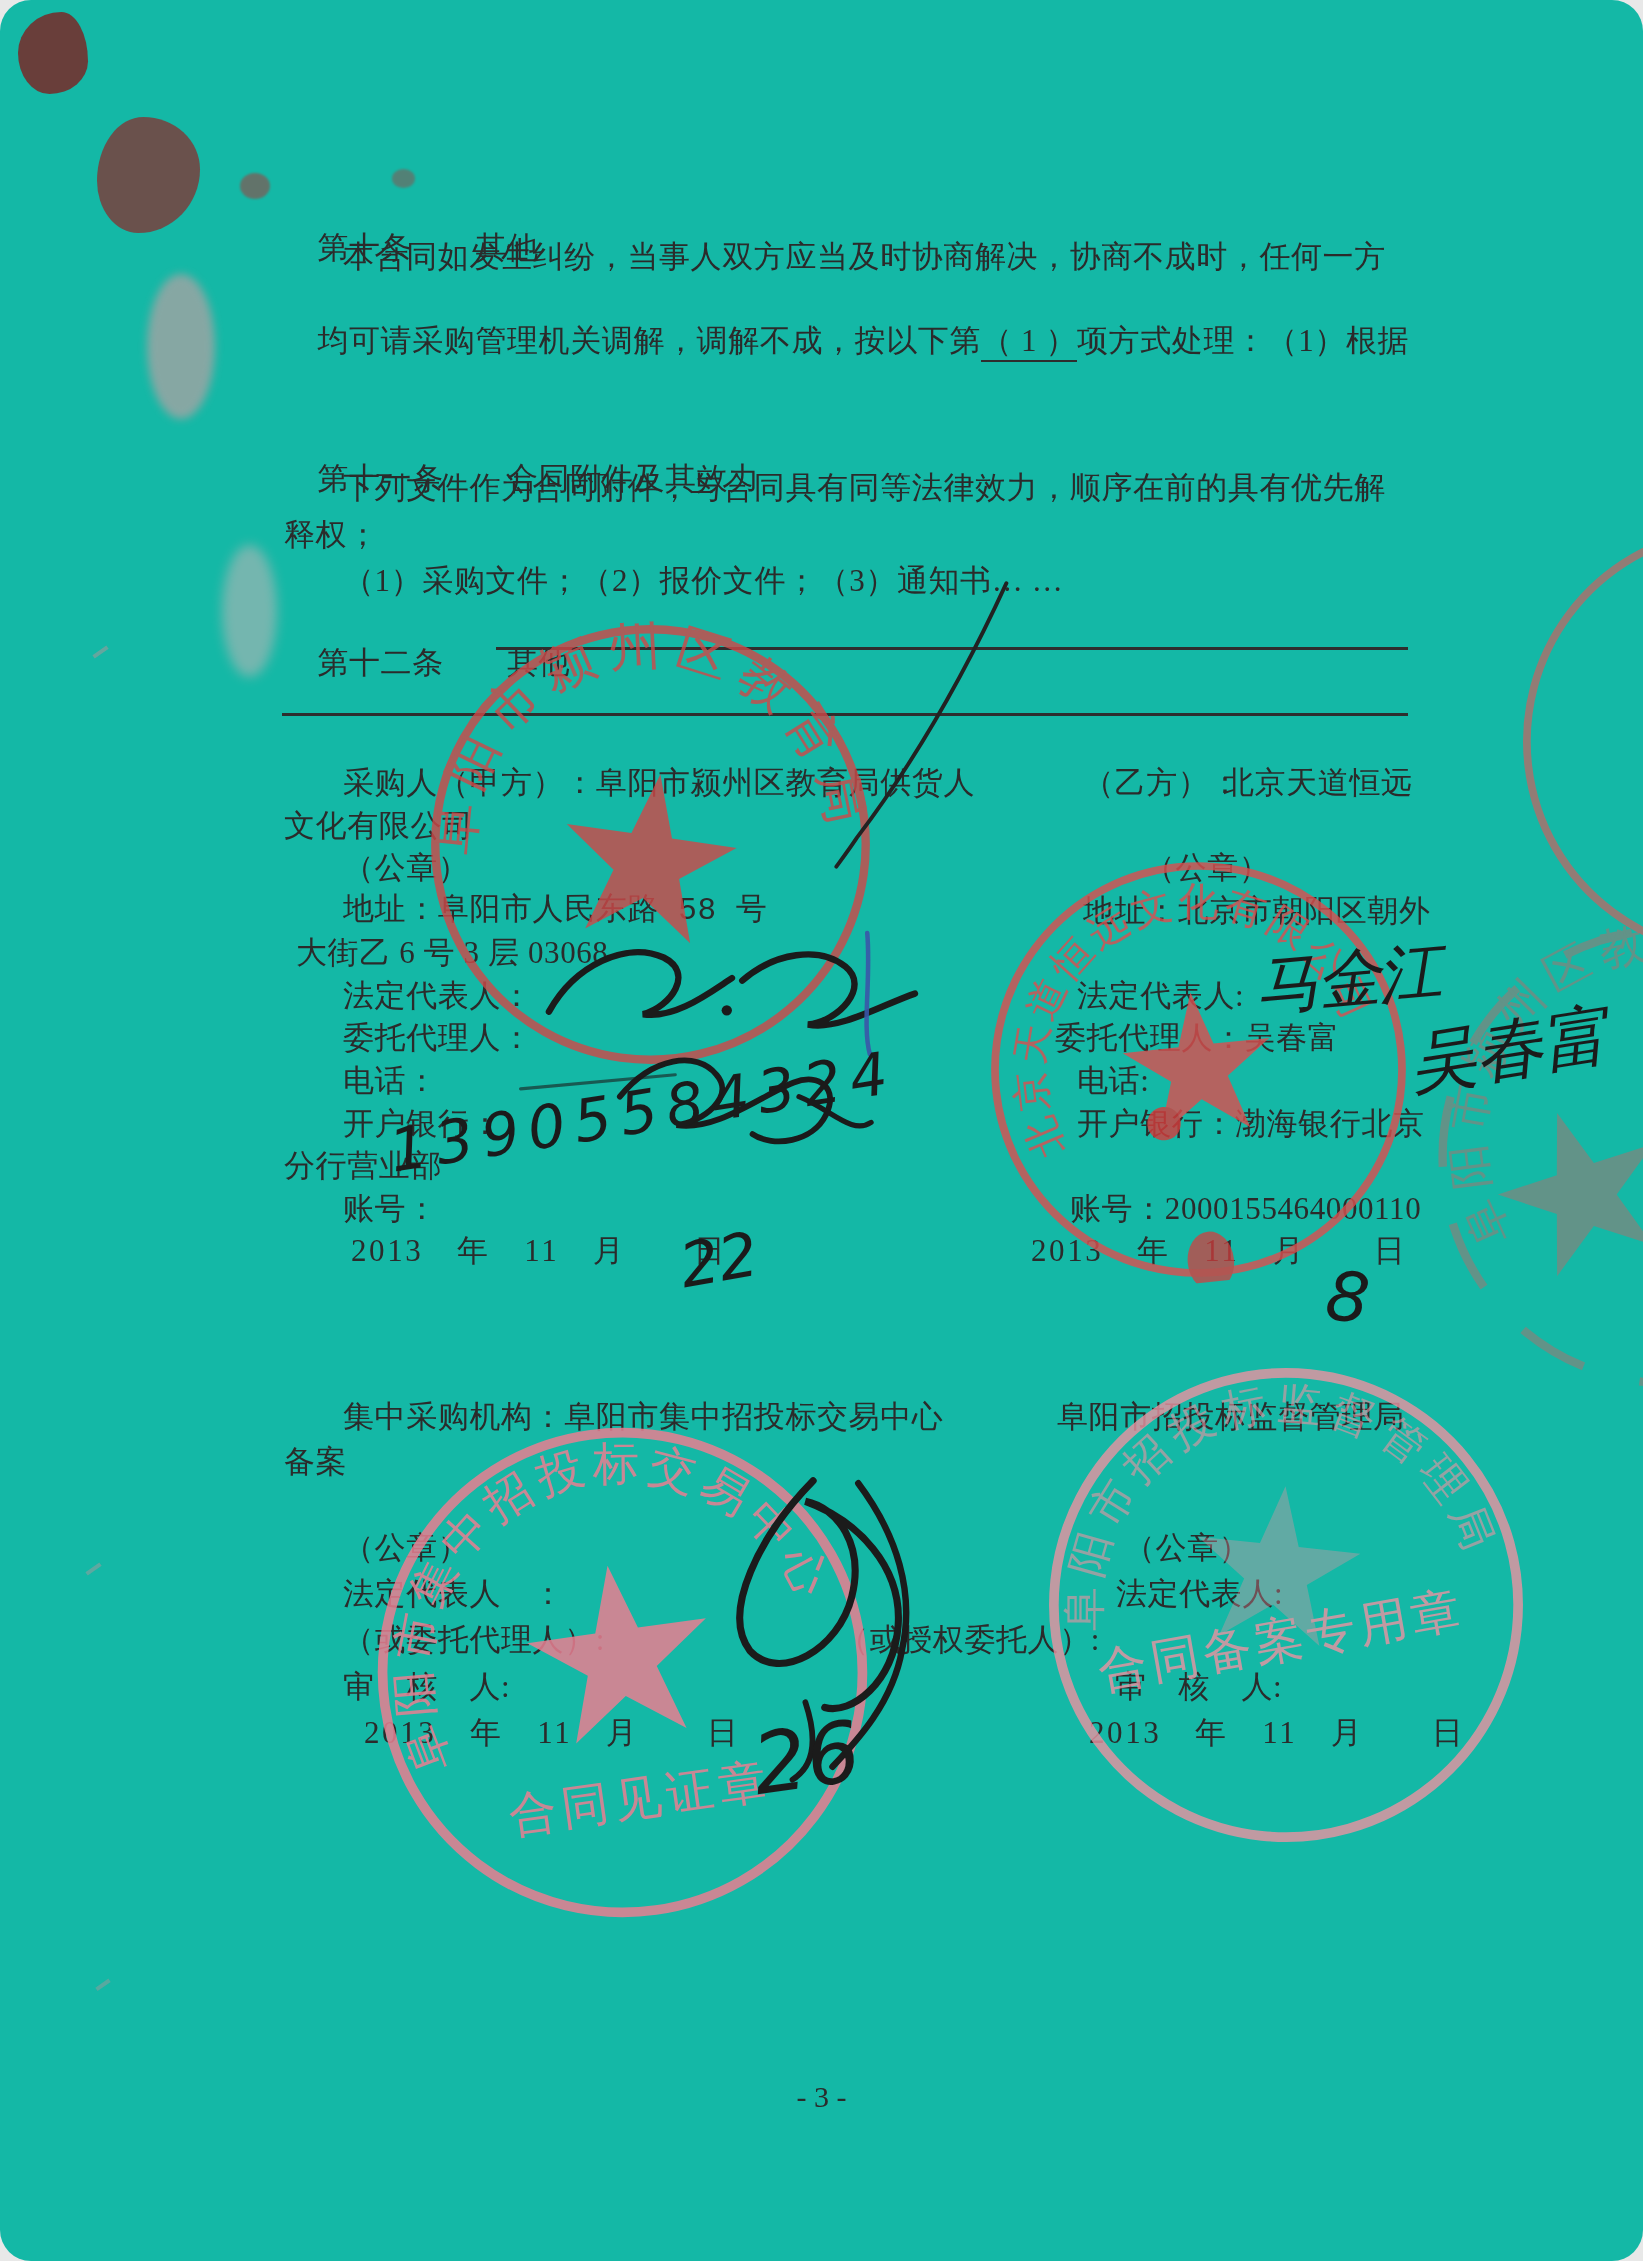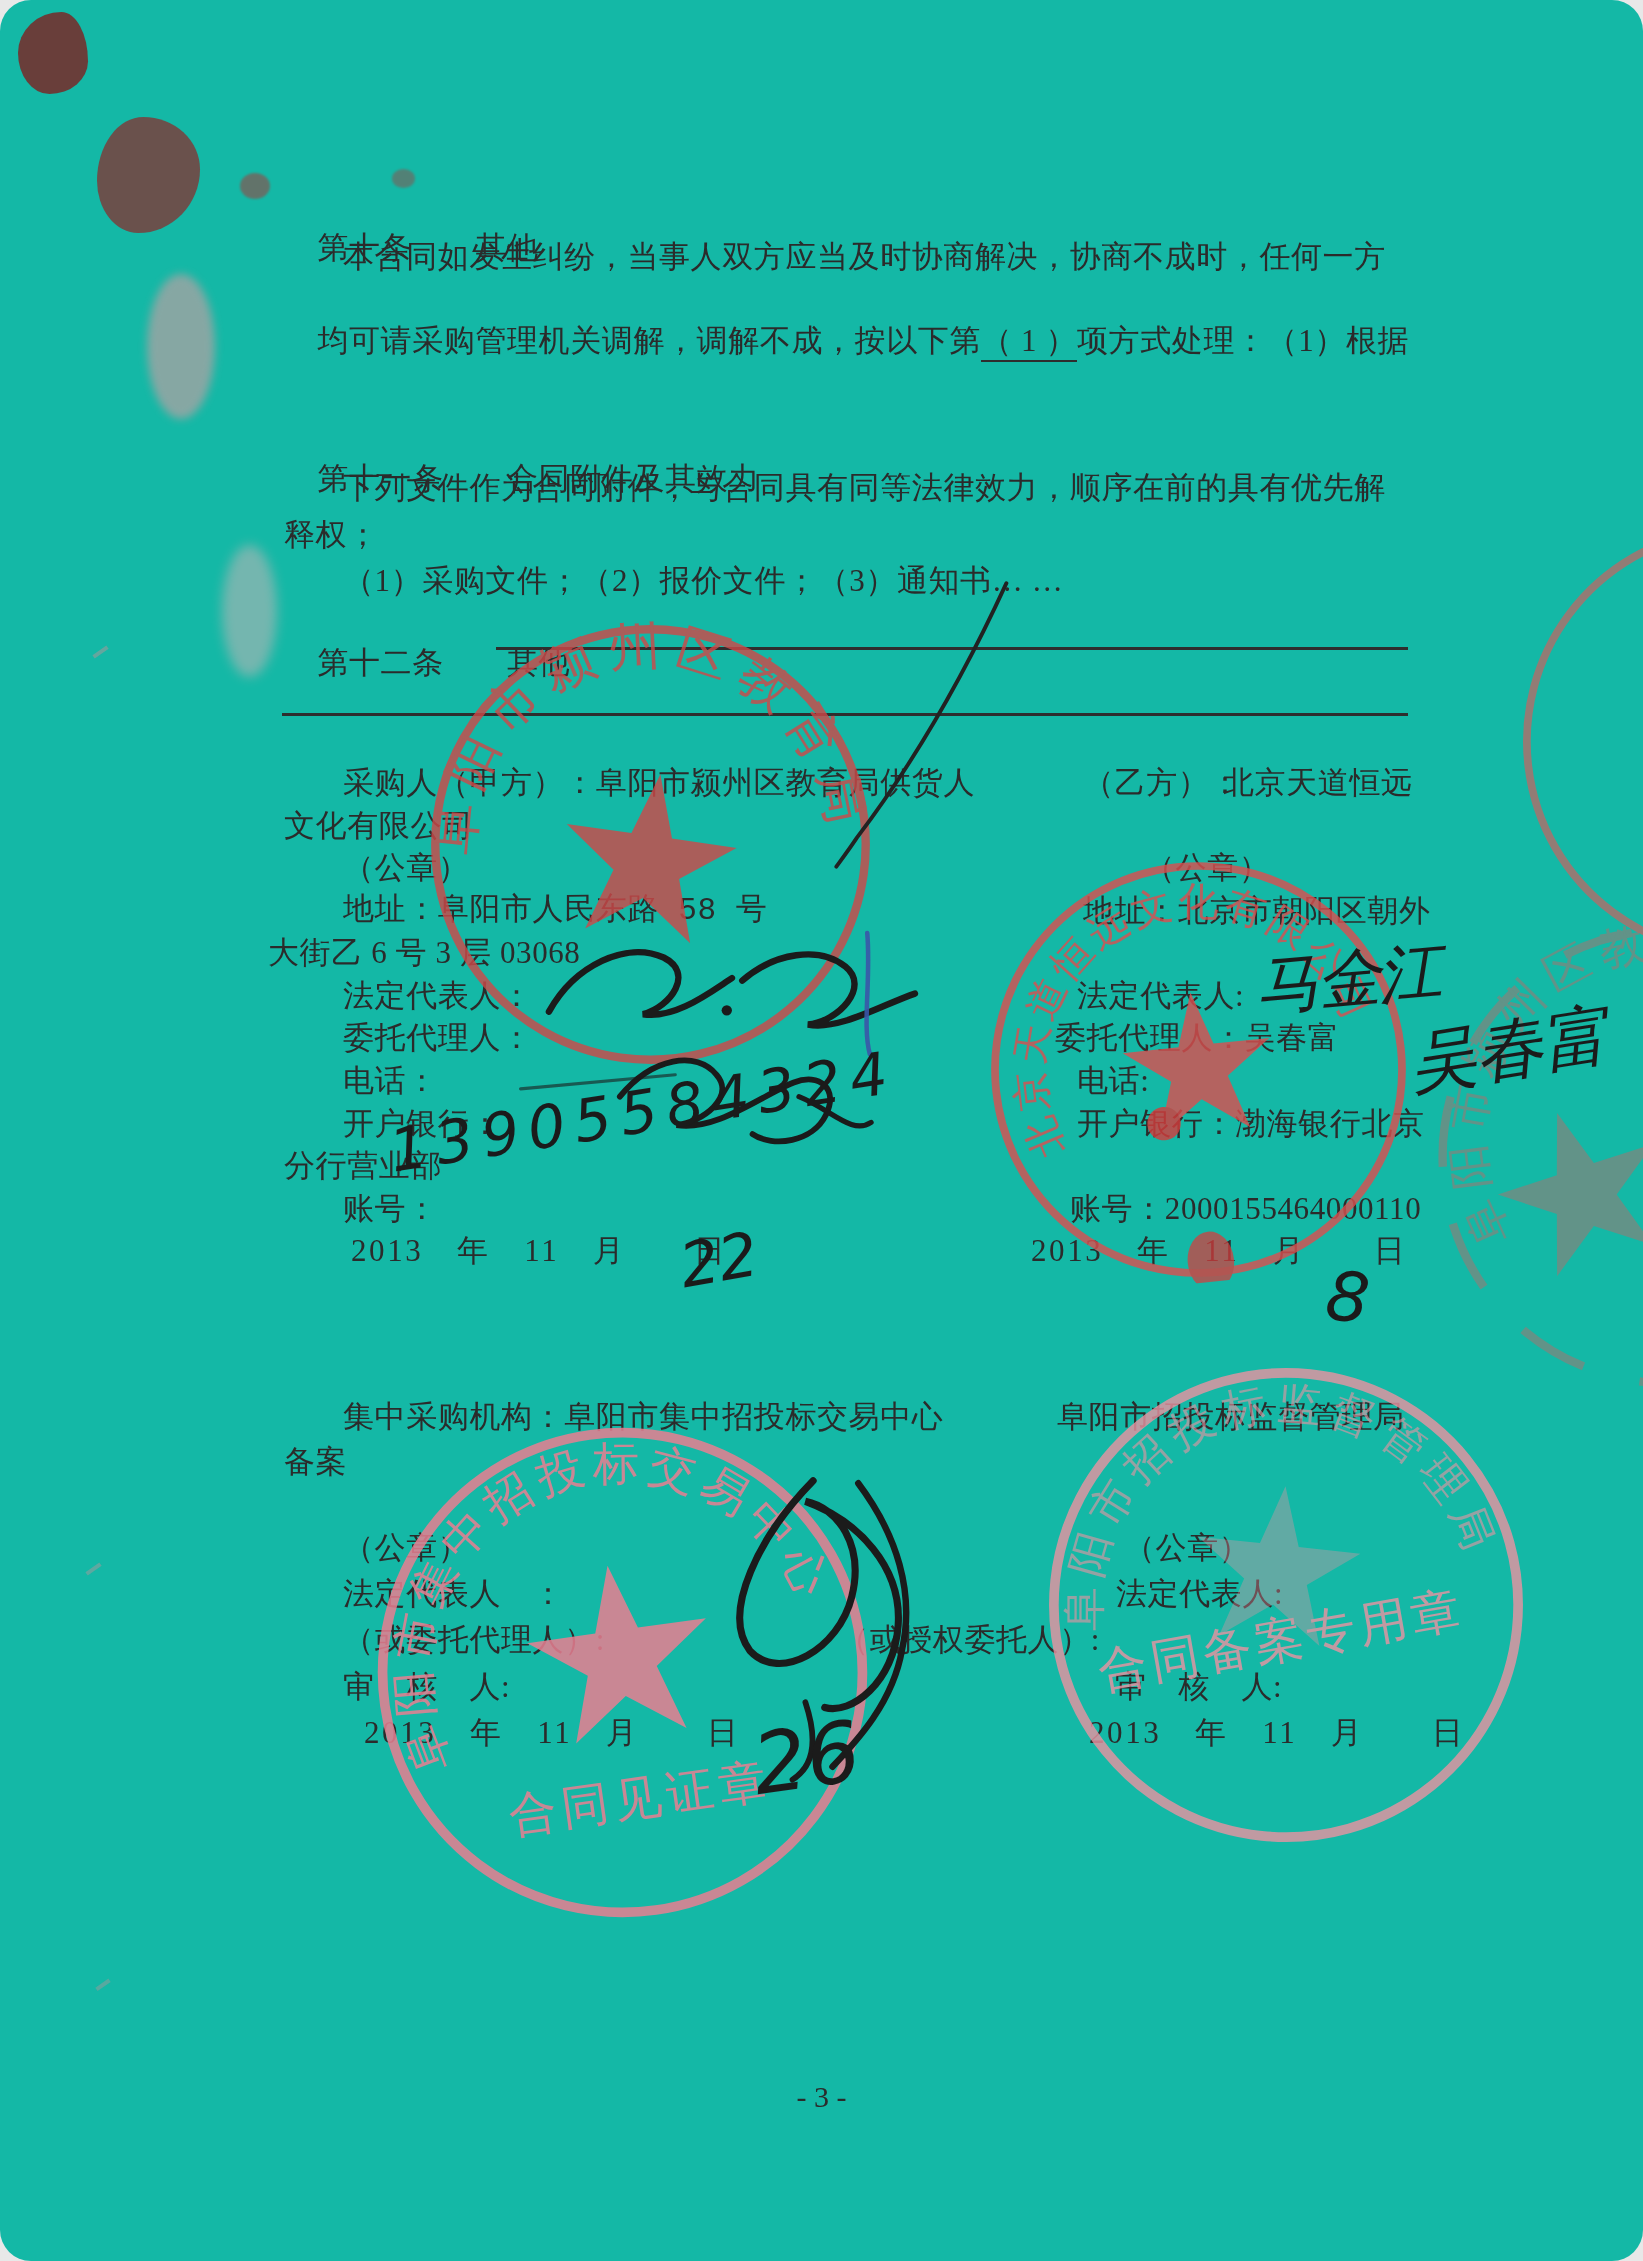--- a/index.html
+++ b/index.html
@@ -54,21 +54,21 @@
 
   <div class="t" style="left:343px;top:764px;">采购人（甲方）：阜阳市颍州区教育局供货人</div>
   <div class="t" style="left:1083px;top:764px;">（乙方）：</div>
   <div class="t" style="left:1223px;top:764px;">北京天道恒远</div>
   <div class="t" style="left:284px;top:807px;">文化有限公司</div>
 
   <div class="t" style="left:343px;top:849px;">（公章）</div>
   <div class="t" style="left:1144px;top:849px;">（公章）</div>
   <div class="t" style="left:343px;top:892px;font-family:Liberation Mono, monospace;">地址：阜阳市人民东路 58 号</div>
   <div class="t" style="left:1083px;top:892px;">地址：北京市朝阳区朝外</div>
-  <div class="t" style="left:268px;top:934px;">大街乙 6 号 3 层 03068</div>
+  <div class="t" style="left:296px;top:934px;">大街乙 6 号 3 层 03068</div>
   <div class="t" style="left:343px;top:977px;">法定代表人：</div>
   <div class="t" style="left:1077px;top:977px;">法定代表人:</div>
   <div class="t" style="left:343px;top:1019px;">委托代理人：</div>
   <div class="t" style="left:1055px;top:1019px;">委托代理人：吴春富</div>
   <div class="t" style="left:343px;top:1062px;">电话：</div>
   <div class="t" style="left:1077px;top:1062px;">电话:</div>
   <div class="t" style="left:343px;top:1105px;">开户银行：</div>
   <div class="t" style="left:1077px;top:1105px;">开户银行：渤海银行北京</div>
   <div class="t" style="left:284px;top:1147px;">分行营业部</div>
   <div class="t" style="left:343px;top:1190px;">账号：</div>

